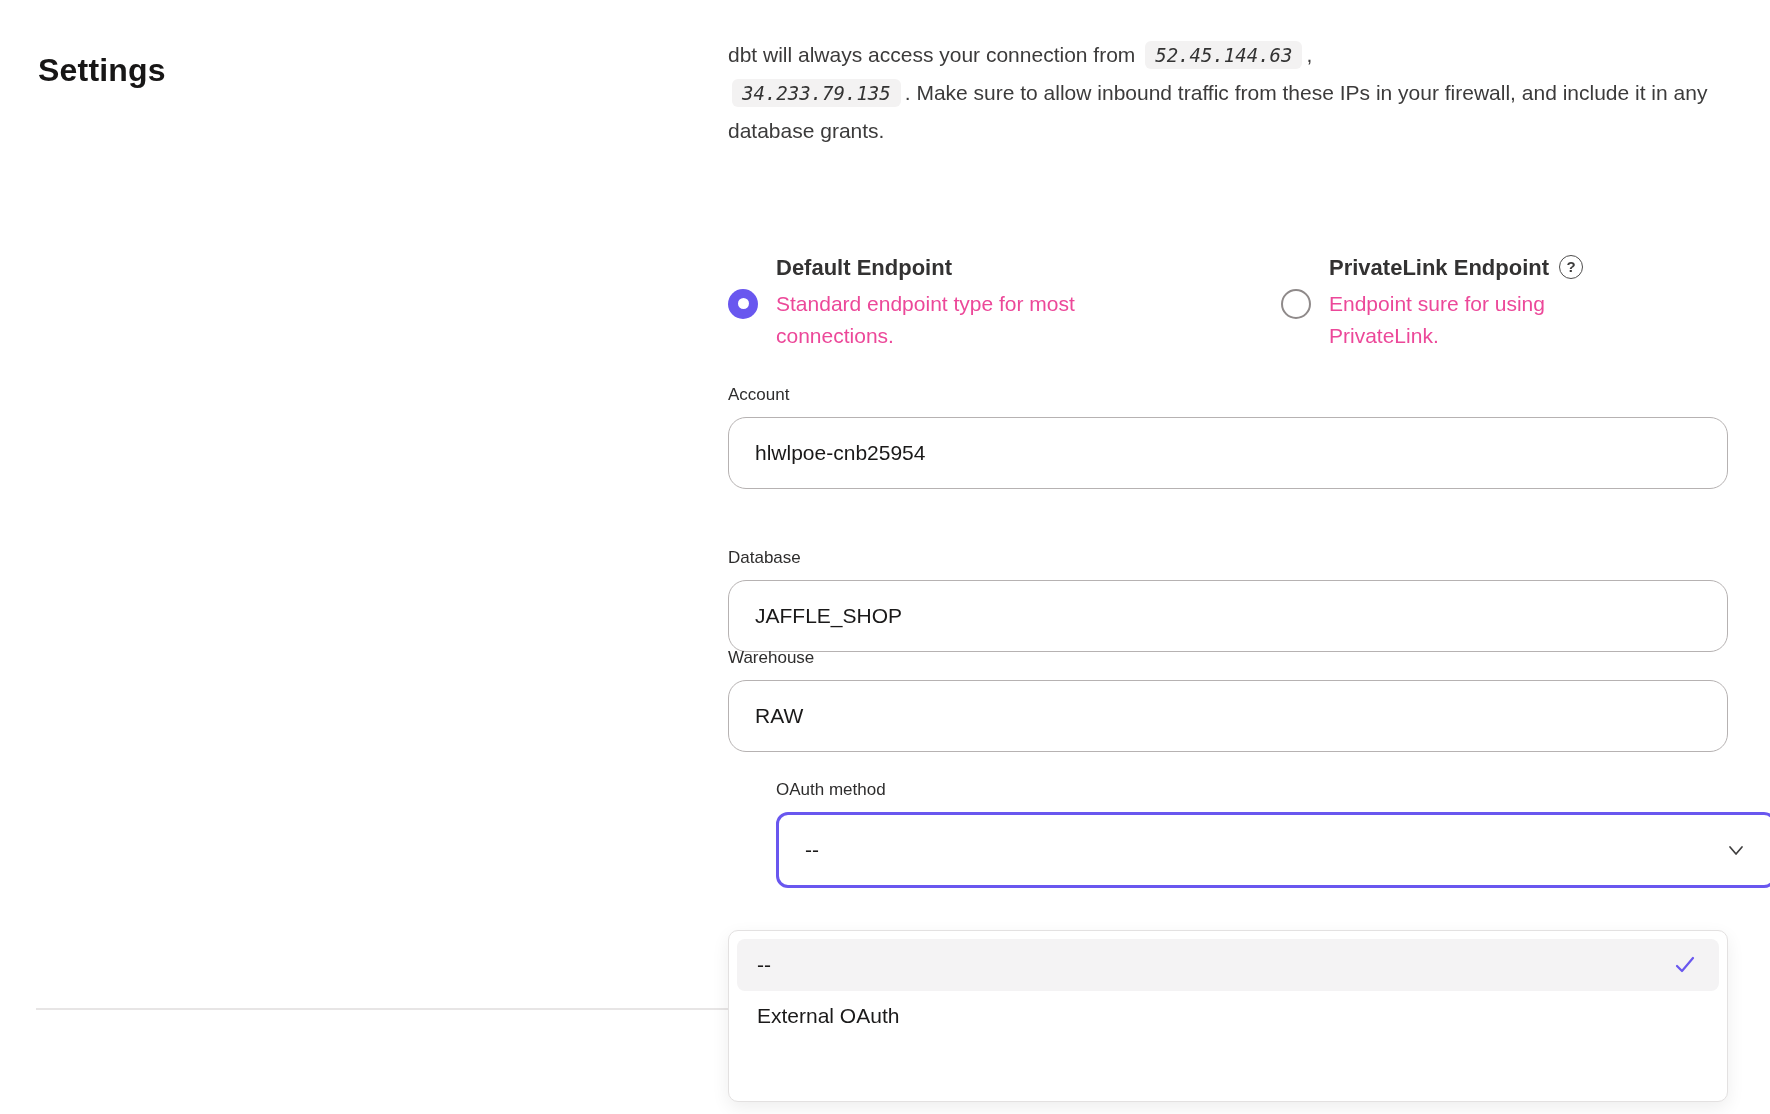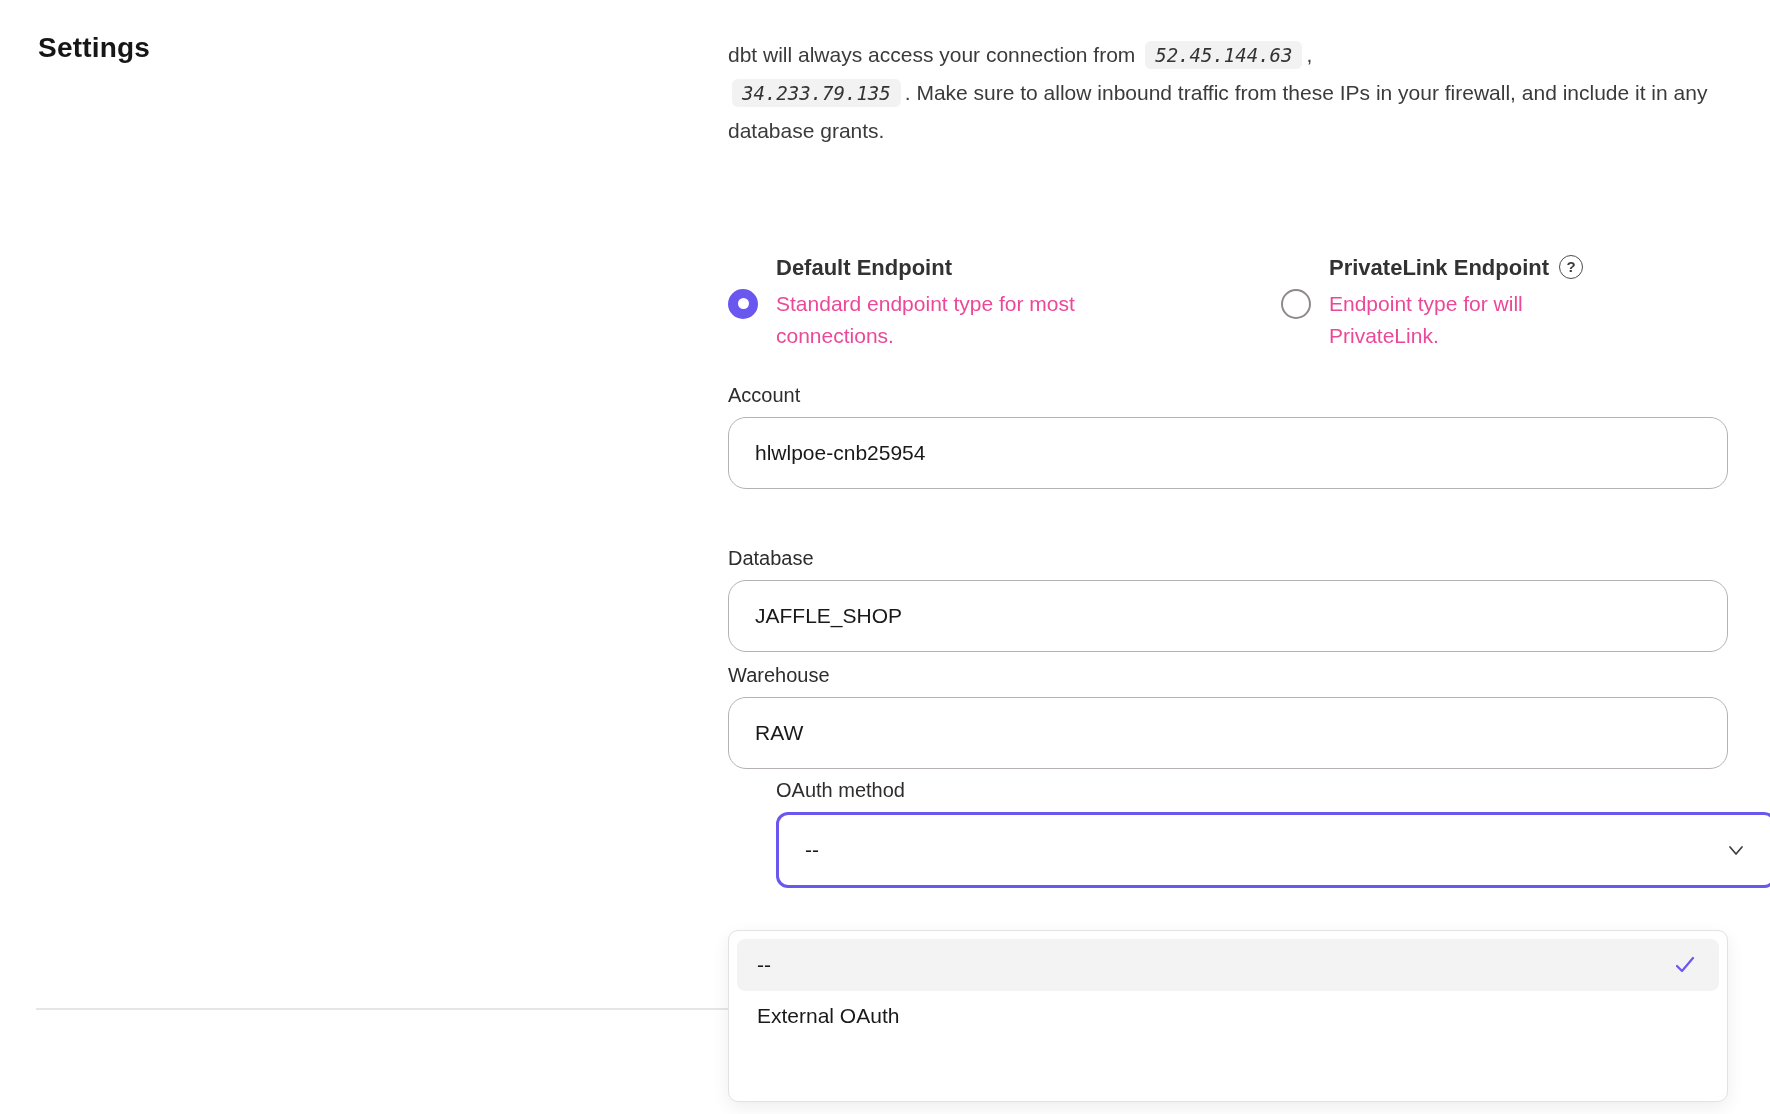--- a/index.html
+++ b/index.html
@@ -1,20 +1,20 @@
 <!DOCTYPE html>
 <html style="--accent: #6957ef; --chipbg: #f3f2f2; --divider: #e7e5e5;"><head>
 <meta charset="utf-8">
 <style>
   * { box-sizing: border-box; margin: 0; padding: 0; }
   html, body { width: 1770px; height: 1114px; background: #ffffff; overflow: hidden;
     font-family: "Liberation Sans", sans-serif; color: #2e2d2d; }
   .canvas { position: relative; width: 1770px; height: 1114px; background: #fff; }
 
-  .page-title { position: absolute; left: 38px; top: 32px; font-size: 28px; font-weight: 700;
+  .page-title { position: absolute; left: 38px; top: 52px; font-size: 32px; font-weight: 700;
     color: #171616; letter-spacing: 0.2px; }
 
   .main-col { position: absolute; left: 728px; top: 36px; width: 1000px; }
 
   
   .intro { font-size: 21px; line-height: 38px; color: #3c3b3b; }
   .intro .chip { font-family: "DejaVu Sans Mono", monospace; font-size: 19px; color: #333;
     background: var(--chipbg, #f3f2f2); border-radius: 6px; padding: 3px 10px; white-space: nowrap;
     margin: 0 4px; font-style: italic; }
 
@@ -31,21 +31,21 @@
   .endpoint-desc { font-size: 21px; color: #ec4899; line-height: 32px; margin-top: 4px; }
   .endpoint-opt.first .endpoint-desc { max-width: 380px; }
   .endpoint-opt.second .endpoint-desc { max-width: 285px; }
   .help-icon { display: inline-flex; align-items: center; justify-content: center;
     width: 24px; height: 24px; border: 1.6px solid #4e4d4d; border-radius: 50%;
     font-size: 15px; font-weight: 600; color: #3d3c3c; margin-left: 10px;
     vertical-align: 3px; line-height: 1; }
 
   
   .field { position: absolute; left: 728px; width: 1000px; }
-  .field-label { font-size: 20px; line-height: 28px; color: #2e2d2d; margin-bottom: 8px; }
+  .field-label { font-size: 17px; line-height: 28px; color: #2e2d2d; margin-bottom: 8px; }
   .text-input { width: 1000px; height: 72px; border: 1.5px solid #b6b2b2; border-radius: 18px;
     padding: 0 26px; font-size: 21px; color: #1a1919; font-family: "Liberation Sans", sans-serif;
     background: #fff; outline: none; }
 
   
   .select-box { position: relative; width: 1000px; height: 76px; border: 3px solid var(--accent, #6957ef);
     border-radius: 12px; background: #fff; display: flex; align-items: center; padding: 0 26px;
     font-size: 21px; color: #1a1919; cursor: pointer; }
   .select-chevron { position: absolute; right: 26px; top: 50%; transform: translateY(-50%); }
 
@@ -86,36 +86,36 @@
       <span class="radio selected"></span>
       <span>
         <span class="endpoint-label">Default Endpoint</span>
         <div class="endpoint-desc">Standard endpoint type for most connections.</div>
       </span>
     </div>
     <div class="endpoint-opt second">
       <span class="radio unselected"></span>
       <span>
         <span class="endpoint-label">PrivateLink Endpoint</span><span class="help-icon">?</span>
-        <div class="endpoint-desc">Endpoint type for will PrivateLink.</div>
+        <div class="endpoint-desc">Endpoint sure for using PrivateLink.</div>
       </span>
     </div>
   </div>
 
   <div class="field" style="top: 381px;">
     <div class="field-label">Account</div>
     <input class="text-input" type="text" value="hlwlpoe-cnb25954" style="">
   </div>
 
   <div class="field" style="top: 544px;">
     <div class="field-label">Database</div>
     <input class="text-input" type="text" value="JAFFLE_SHOP" style="">
   </div>
 
-  <div class="field" style="top: 661px;">
+  <div class="field" style="top: 644px;">
     <div class="field-label">Warehouse</div>
     <input class="text-input" type="text" value="RAW" style="">
   </div>
 
   <div class="field" style="top: 776px; margin-left: 48px;">
     <div class="field-label">OAuth method</div>
     <div class="select-box">
       <span>--</span>
       <span class="select-chevron">
         <svg width="22" height="22" viewBox="0 0 22 22">

